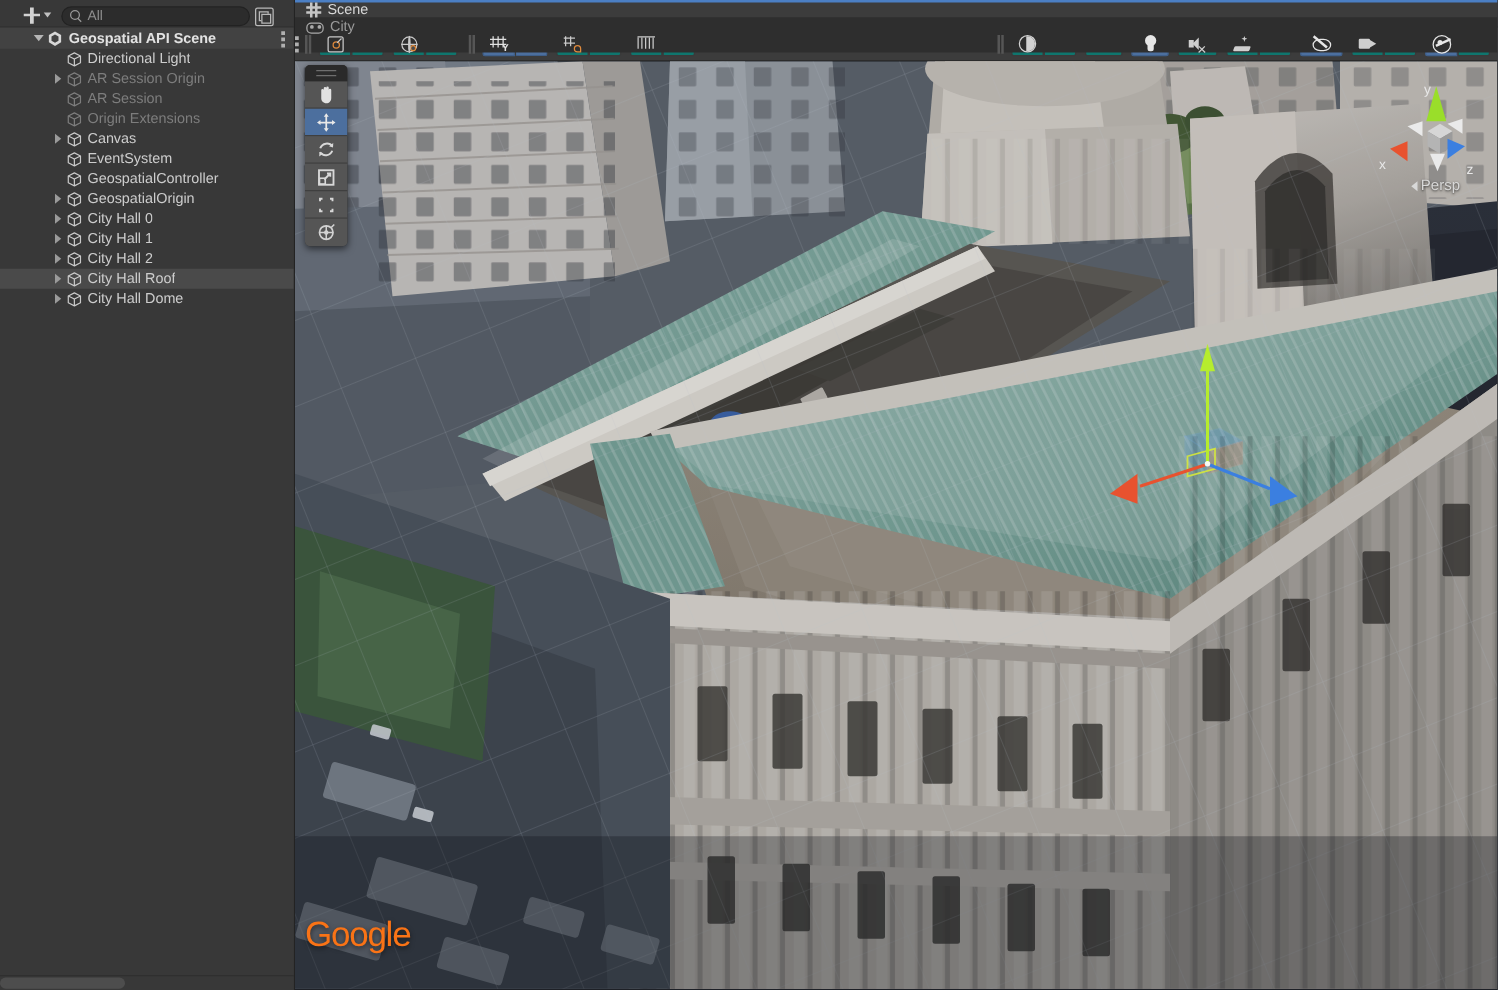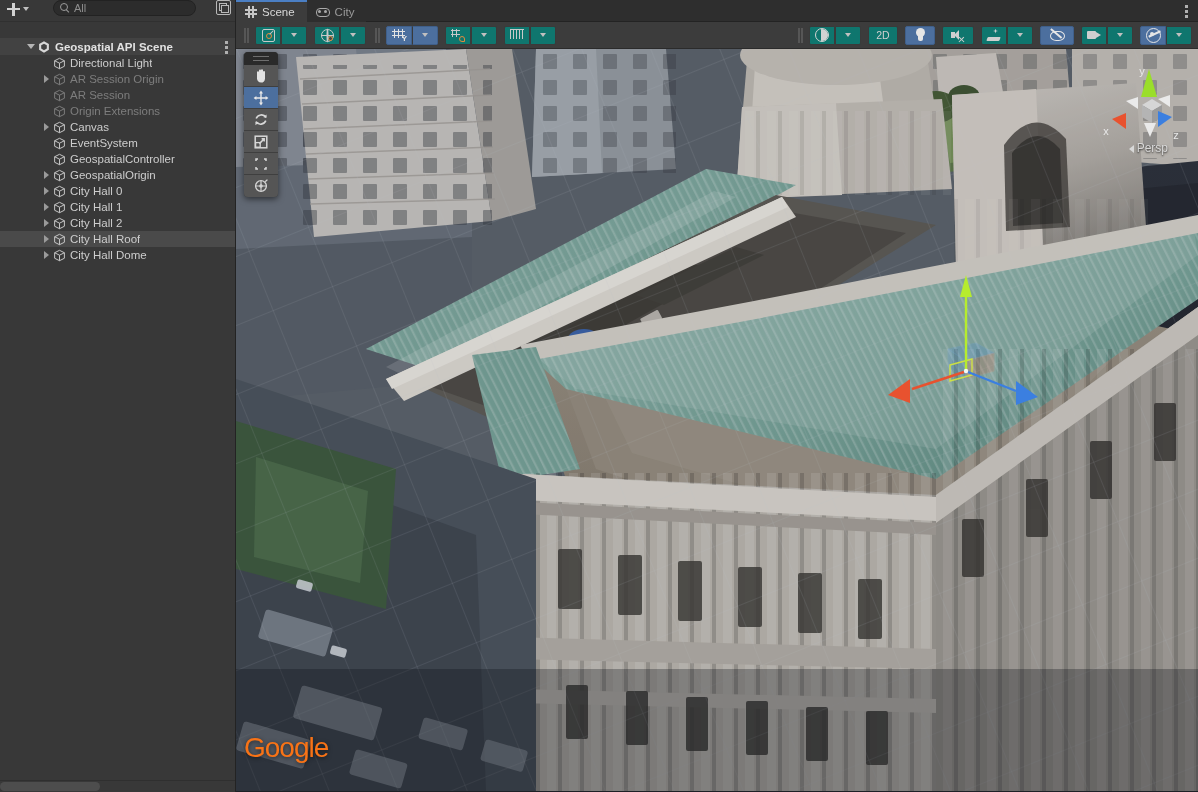--- a/index.html
+++ b/index.html
@@ -55,22 +55,22 @@
     border-radius:4px 4px 0 0;
   }
   .kebab { width: 4px; height: 14px; position: relative; display:inline-block; cursor:pointer; }
   .kebab::before {
     content:""; position:absolute; left:0; top:1px; width:3px; height:3px;
     background:#b0b0b0; box-shadow: 0 5px 0 #b0b0b0, 0 10px 0 #b0b0b0;
   }
 
   .h-toolbar {
     height: 22px; background: #383838;
-    display: flex; align-items: flex-start; gap: 16px;
-    padding: 0 4px; border-bottom: 1px solid #303030;
+    display: flex; align-items: flex-end; gap: 0;
+    padding: 0 16px; border-bottom: 1px solid #303030;
   }
   .plus-btn {
     display: flex; align-items: center; gap: 3px;
     height: 18px; padding: 0 4px 0 3px; cursor: pointer;
   }
   .plus-glyph {
     width: 13px; height: 13px; position: relative; display: inline-block;
   }
   .plus-glyph::before { content:""; position:absolute; left:0; top:5.5px; width:13px; height:2.2px; background:#d2d2d2; }
   .plus-glyph::after  { content:""; position:absolute; left:5.4px; top:0; width:2.2px; height:13px; background:#d2d2d2; }
@@ -105,21 +105,21 @@
     content:""; position:absolute; right:1px; bottom:1px; width:6px; height:6px;
     border:1.2px solid #b8b8b8; background:#383838;
   }
 
   .h-tree { flex: 1; overflow: hidden; position: relative; background: #383838; }
   .row {
     height: 16px; display: flex; align-items: center;
     font-size: 11.5px; color: #cdcdcd; cursor: pointer;
     position: relative; white-space: nowrap;
   }
-  .row.scene-root { background: #424242; color: #e2e2e2; font-weight: bold; height: 17px; margin-top: 16px; }
+  .row.scene-root { background: #424242; color: #e2e2e2; font-weight: bold; height: 17px; }
   .row.hovered { background: #4a4a4a; }
   .row.dim { color: #7d7d7d; }
   .row .indent { flex: 0 0 auto; }
   .foldout {
     width: 13px; flex: 0 0 13px; height: 16px;
     display: flex; align-items: center; justify-content: center;
   }
   .foldout .arrow-r {
     width:0;height:0;border-top:4px solid transparent;border-bottom:4px solid transparent;
     border-left:5px solid #9a9a9a;
@@ -146,21 +146,21 @@
     background: #4d4d4d; border-radius: 5px;
   }
 
   
   .scene-panel {
     position: relative; width: 962px; height: 792px;
     background: #383838; display: flex; flex-direction: column;
   }
   .s-tabbar {
     height: 22px; background: #2e2e2e; display: flex; align-items: stretch;
-    border-bottom: 1px solid #232323; position: relative;
+    border-bottom: 1px solid #232323; position: relative; flex-direction: column;
   }
   .s-tab {
     display: flex; align-items: center; gap: 5px;
     padding: 0 12px 0 9px; height: 22px; font-size: 11.5px;
     color: #9a9a9a; background: #2e2e2e; cursor: pointer;
     border-top: 2px solid transparent;
   }
   .s-tab.active {
     background: #3c3c3c; color: #d8d8d8;
     border-top: 2px solid #4b7fc4;

